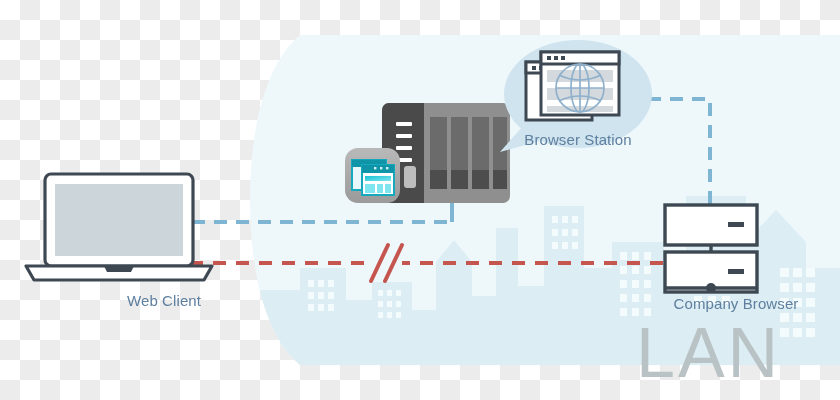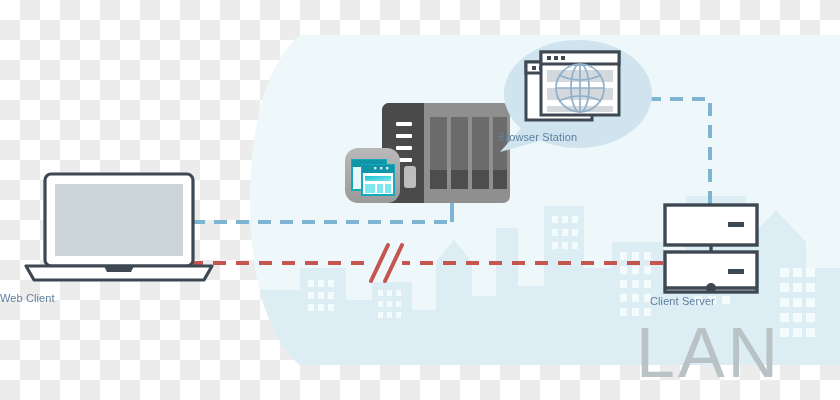--- a/index.html
+++ b/index.html
@@ -12,26 +12,26 @@
       linear-gradient(45deg,#ececec 25%,transparent 25%,transparent 75%,#ececec 75%),
       linear-gradient(45deg,#ececec 25%,transparent 25%,transparent 75%,#ececec 75%);
     background-size:40px 40px;
     background-position:0 0,20px 20px;
   }
   #stage{position:relative;width:840px;height:400px;}
   #canvas{position:absolute;left:0;top:0;}
   .lbl{
     position:absolute;
     color:#5e7f9e;
-    font-size:11px;
+    font-size:15px;
     letter-spacing:.1px;
     white-space:nowrap;
-    text-align:left;
+    text-align:center;
   }
-  #web-client-label{left:0;top:292px;width:232px;}
+  #web-client-label{left:0;top:292px;width:232px;padding-left:48px;}
   #browser-station-label{left:498px;top:131px;width:160px;}
   #company-server-label{left:650px;top:295px;width:172px;}
   #lan-label{
     position:absolute;left:636px;top:318px;
     font-size:70px;color:#b9c3c6;font-weight:300;
     letter-spacing:3px;line-height:1;
     font-family:"Liberation Sans", sans-serif;
   }
 </style>
 </head>
@@ -297,17 +297,17 @@
       <circle cx="711" cy="288" r="5" fill="#3d4852"></circle>
       <line x1="665" y1="288" x2="757" y2="288" stroke="#3d4852" stroke-width="3.4"></line>
     </g>
 
   </svg>
 
   <div class="lbl" id="web-client-label">Web Client</div>
 
   <div class="lbl" id="browser-station-label">Browser Station</div>
 
-  <div class="lbl" id="company-server-label">Client Server</div>
+  <div class="lbl" id="company-server-label">Company Browser</div>
 
   <div id="lan-label">LAN</div>
 
 </div>
 
 </body></html>

